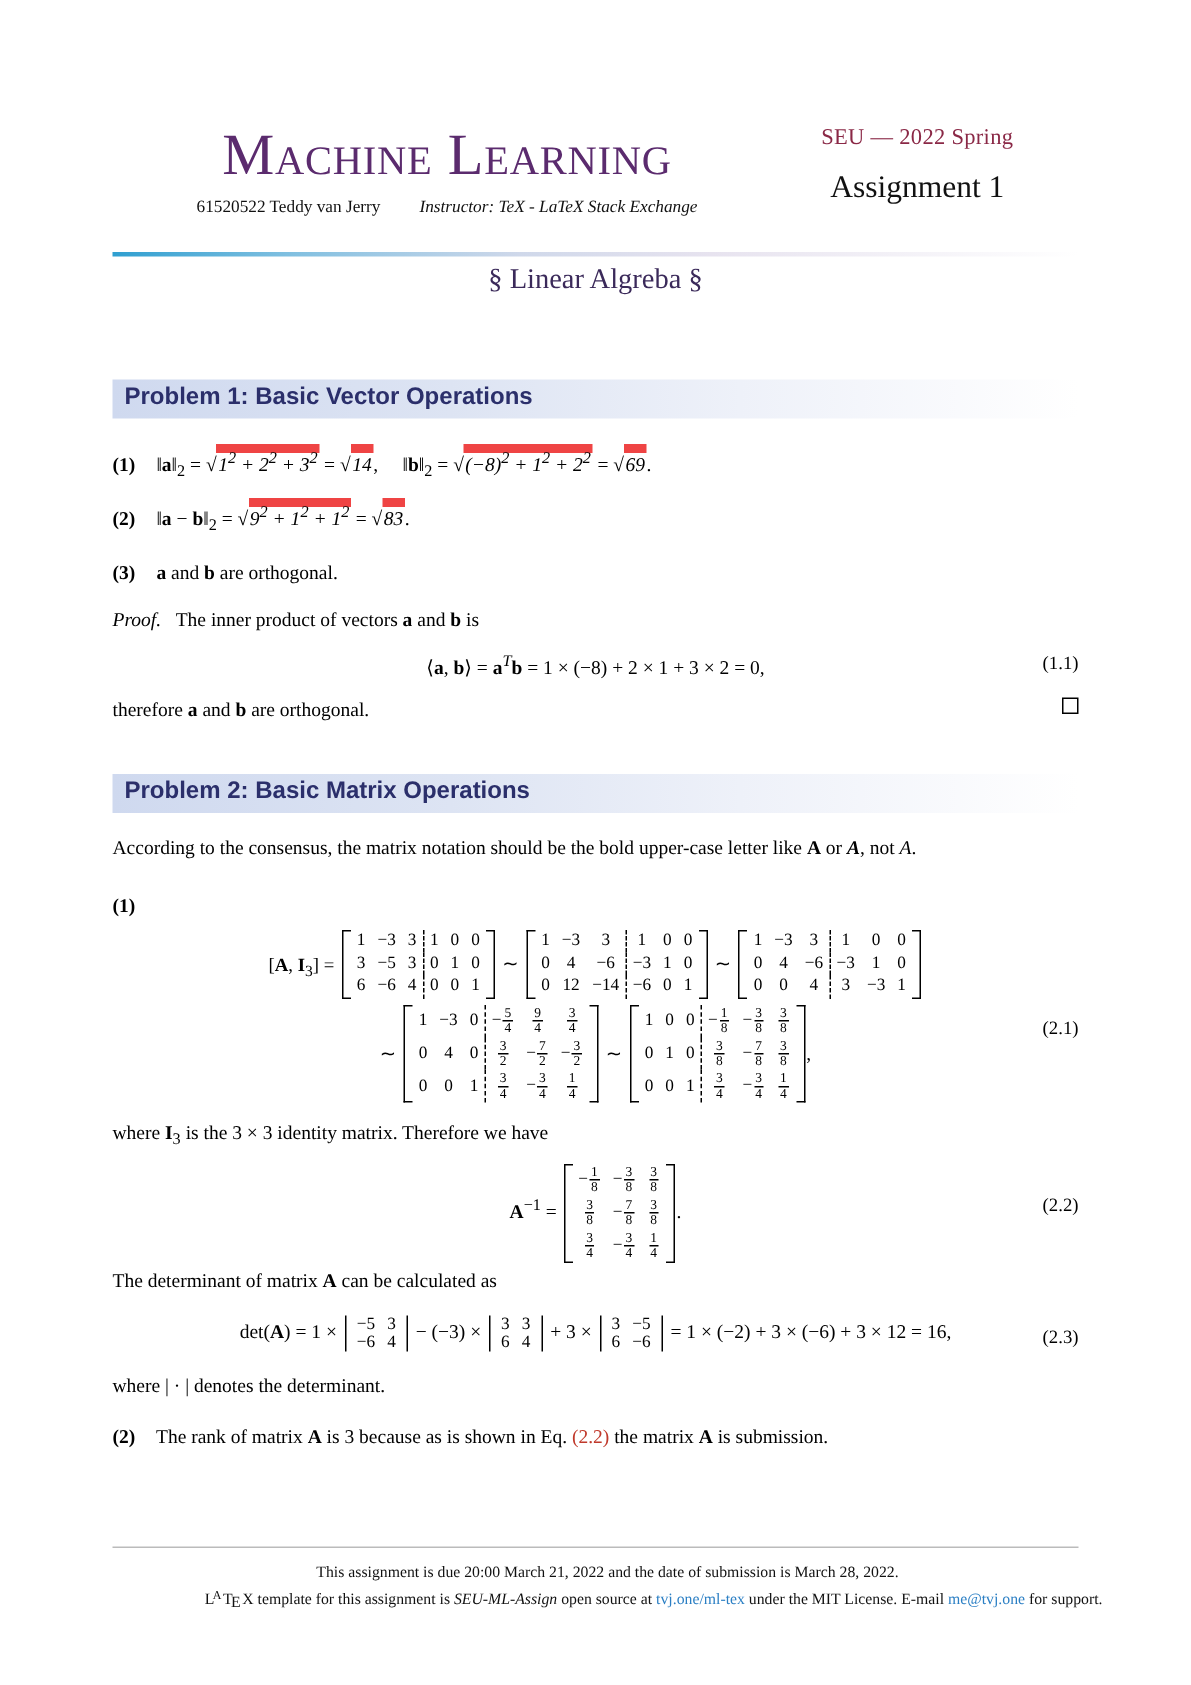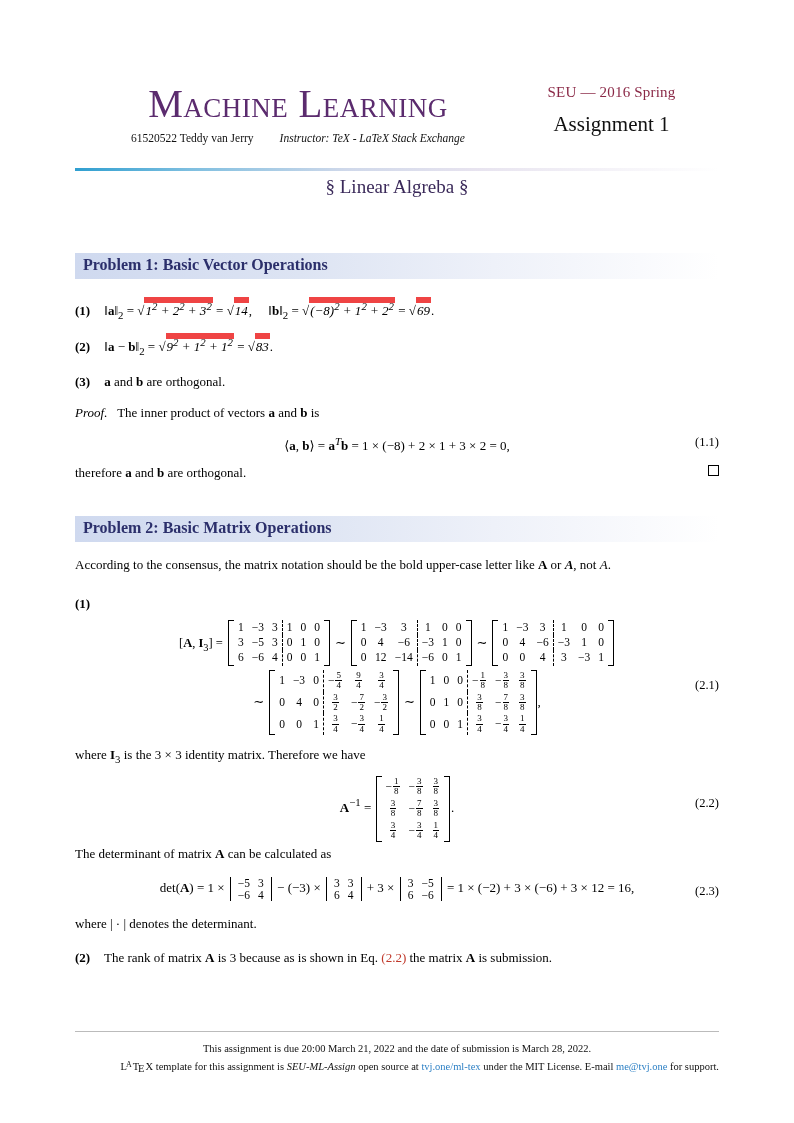--- a/index.html
+++ b/index.html
@@ -107,21 +107,21 @@
     height: 26px;
     background: linear-gradient(to right, #cfd9ef 0%, #dde4f3 35%, #eef1f9 65%, #ffffff 100%);
   }
   .prob-bar .txt {
     position: absolute;
     left: 8px;
     top: 3px;
     font-size: 16px;
     font-weight: bold;
     color: #2b2f6b;
-    font-family: Liberation Serif, serif;
+    font-family: Liberation Sans, sans-serif;
   }
 
   
   .body {
     position: absolute;
     left: 75px;
     right: 75px;
     font-size: 13px;
     line-height: 1.45;
   }
@@ -232,21 +232,21 @@
   .footrule {
     position: absolute;
     left: 75px;
     right: 75px;
     top: 1031px;
     border-top: 1px solid #bbb;
   }
   .footer {
     position: absolute;
     left: 75px;
-    right: 75px;
+    right: 59px;
     top: 1040px;
     text-align: center;
     font-size: 10.5px;
     line-height: 1.7;
     color: #111;
   }
   .footer .l2 { white-space: nowrap; text-align: right; }
   .sc { font-variant: small-caps; }
 </style>
 </head>
@@ -256,21 +256,21 @@
 
   <div class="header">
     <div class="title-block">
       <div class="doc-title">Machine Learning</div>
       <div class="title-sub">
         <span class="author">61520522 Teddy van Jerry</span>
         <span class="instructor">Instructor: TeX - LaTeX Stack Exchange</span>
       </div>
     </div>
     <div class="right-block">
-      <div class="course-line">SEU — 2016 Spring</div>
+      <div class="course-line">SEU — 2022 Spring</div>
       <div class="assignment-line">Assignment 1</div>
     </div>
   </div>
 
   <div class="rule"></div>
 
   <div class="section-title">§ Linear Algreba §</div>
 
   <div class="prob-bar" style="top:253px;">
     <span class="txt">Problem 1: Basic Vector Operations</span>

